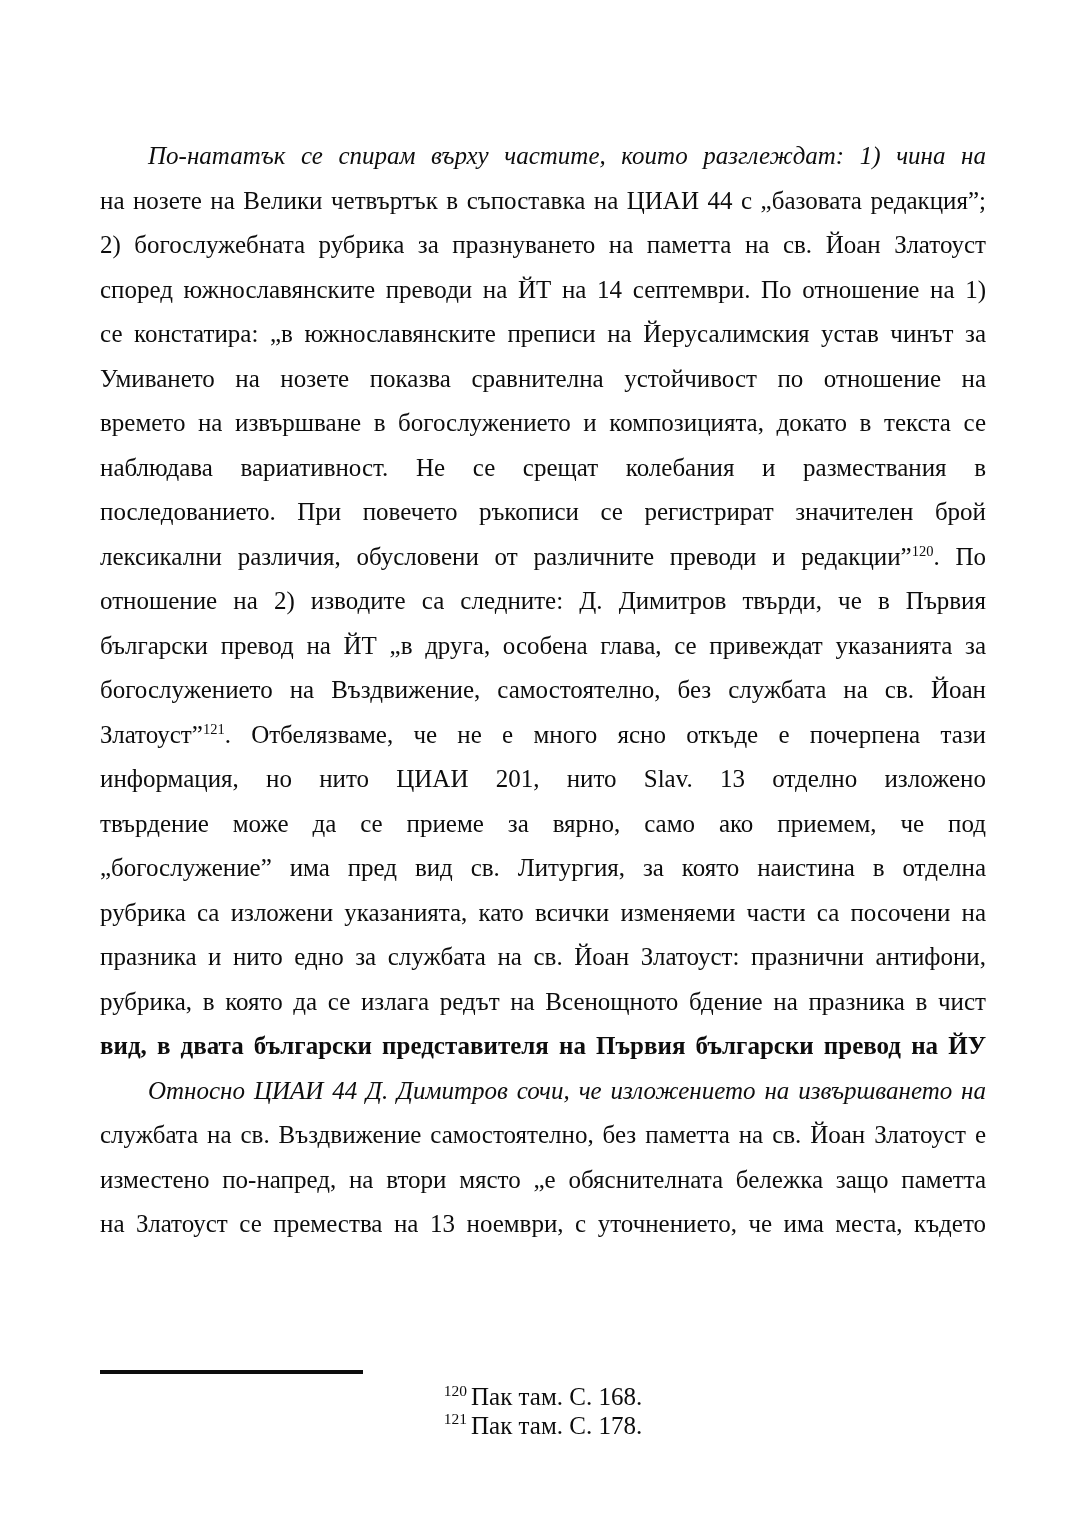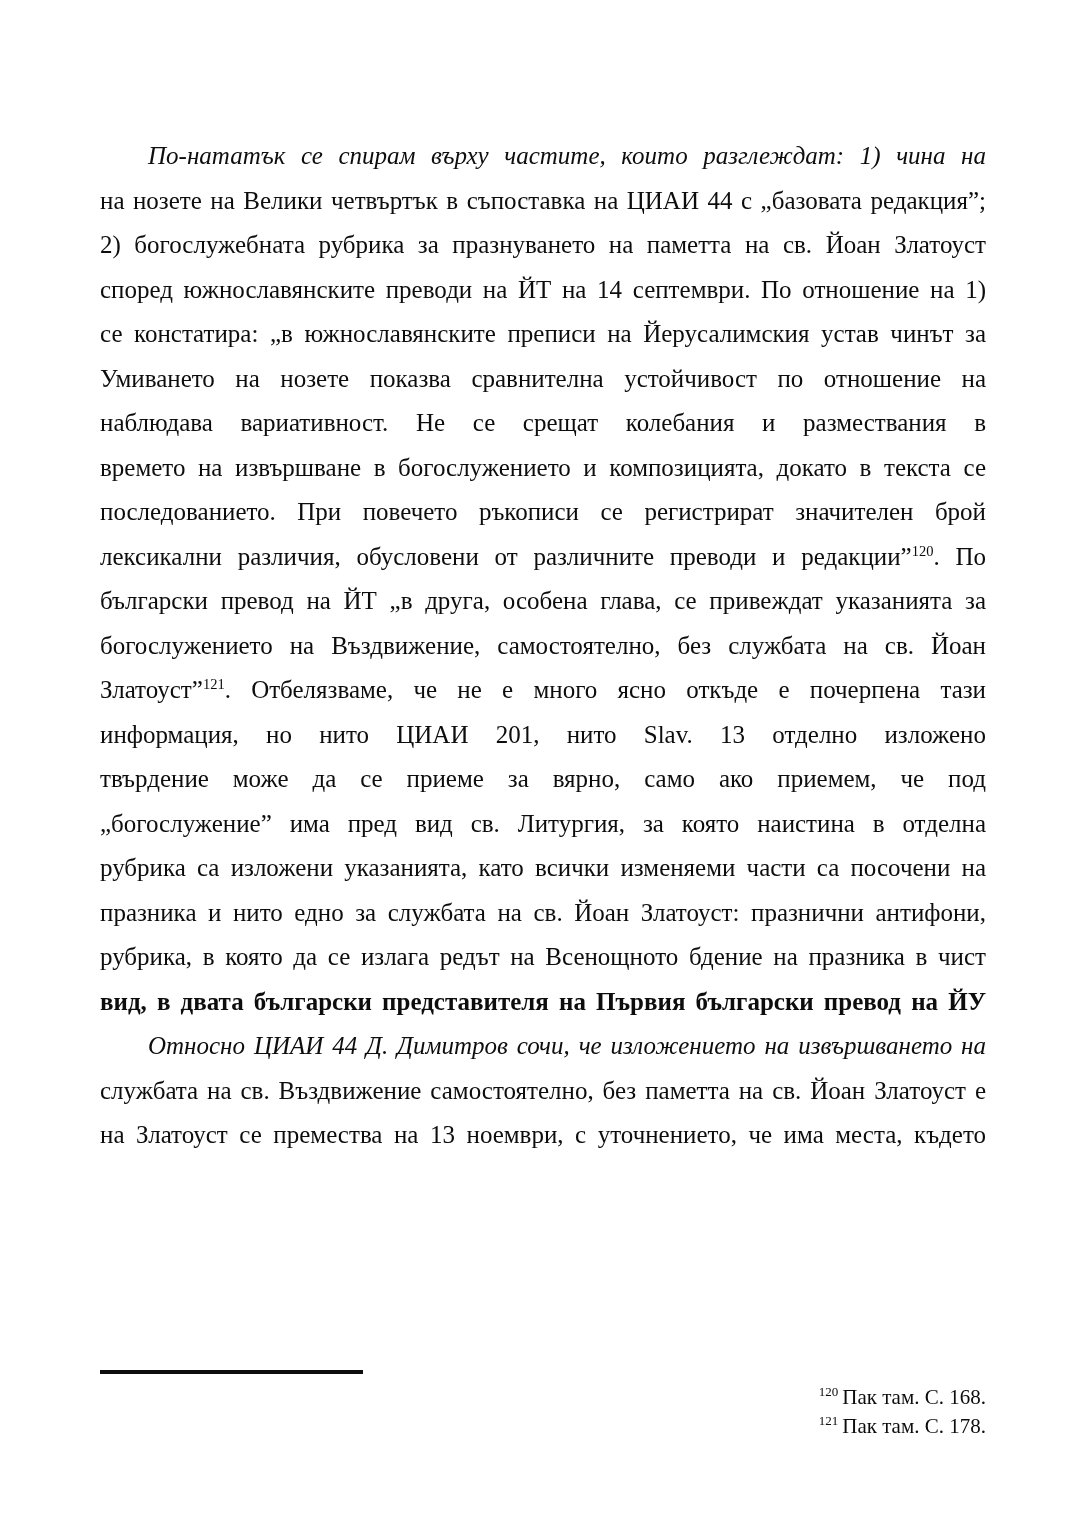--- a/index.html
+++ b/index.html
@@ -40,58 +40,60 @@
     position: absolute;
     left: 100px; top: 1370px;
     width: 886px;
   }
   .fn-rule {
     width: 263px; height: 4px;
     background: #0d0d0d;
     margin-bottom: 9px;
   }
   .footnote {
-    font-size: 21px;
+    font-size: 25px;
     line-height: 28.5px;
-    text-align: right;
+    text-align: center;
   }
   .footnote sup {
     font-size: 0.62em;
     line-height: 0;
     vertical-align: super;
     margin-right: 4px;
   }
 </style>
 </head>
 <body>
 
 <div class="page">
   <div class="text-block">
       <div class="line indent">По-нататък се спирам върху частите, които разглеждат: 1) чина на умиване</div>
       <div class="line">на нозете на Велики четвъртък в съпоставка на ЦИАИ 44 с „базовата редакция”;</div>
       <div class="line">2) богослужебната рубрика за празнуването на паметта на св. Йоан Златоуст</div>
       <div class="line">според южнославянските преводи на ЙТ на 14 септември. По отношение на 1)</div>
       <div class="line">се констатира: „в южнославянските преписи на Йерусалимския устав чинът за</div>
       <div class="line">Умиването на нозете показва сравнителна устойчивост по отношение на</div>
+      <div class="line">времето на извършване в богослужението и композицията, докато в текста се</div>
       <div class="line">наблюдава вариативност. Не се срещат колебания и размествания в</div>
-      <div class="line">времето на извършване в богослужението и композицията, докато в текста се</div>
       <div class="line">последованието. При повечето ръкописи се регистрират значителен брой</div>
       <div class="line">лексикални различия, обусловени от различните преводи и редакции”<sup>120</sup>. По</div>
+      <div class="line">отношение на 2) изводите са следните: Д. Димитров твърди, че в Първия</div>
       <div class="line">български превод на ЙТ „в друга, особена глава, се привеждат указанията за</div>
       <div class="line">богослужението на Въздвижение, самостоятелно, без службата на св. Йоан</div>
       <div class="line">Златоуст”<sup>121</sup>. Отбелязваме, че не е много ясно откъде е почерпена тази</div>
       <div class="line">информация, но нито ЦИАИ 201, нито Slav. 13 отделно изложено</div>
       <div class="line">твърдение може да се приеме за вярно, само ако приемем, че под</div>
       <div class="line">„богослужение” има пред вид св. Литургия, за която наистина в отделна</div>
       <div class="line">рубрика са изложени указанията, като всички изменяеми части са посочени на</div>
       <div class="line">празника и нито едно за службата на св. Йоан Златоуст: празнични антифони,</div>
       <div class="line">рубрика, в която да се излага редът на Всенощното бдение на празника в чист</div>
       <div class="line no-j">вид, в двата български представителя на Първия български превод на ЙУ няма.</div>
       <div class="line indent">Относно ЦИАИ 44 Д. Димитров сочи, че изложението на извършването на</div>
       <div class="line">службата на св. Въздвижение самостоятелно, без паметта на св. Йоан Златоуст е</div>
+      <div class="line">изместено по-напред, на втори място „е обяснителната бележка защо паметта</div>
       <div class="line">на Златоуст се премества на 13 ноември, с уточнението, че има места, където</div>
     </div>
   <div class="footnote-area">
     <div class="fn-rule"></div>
     <div>
         <div class="footnote"><sup>120</sup>Пак там. С. 168.</div>
         <div class="footnote"><sup>121</sup>Пак там. С. 178.</div>
       </div>
   </div>
 </div>

